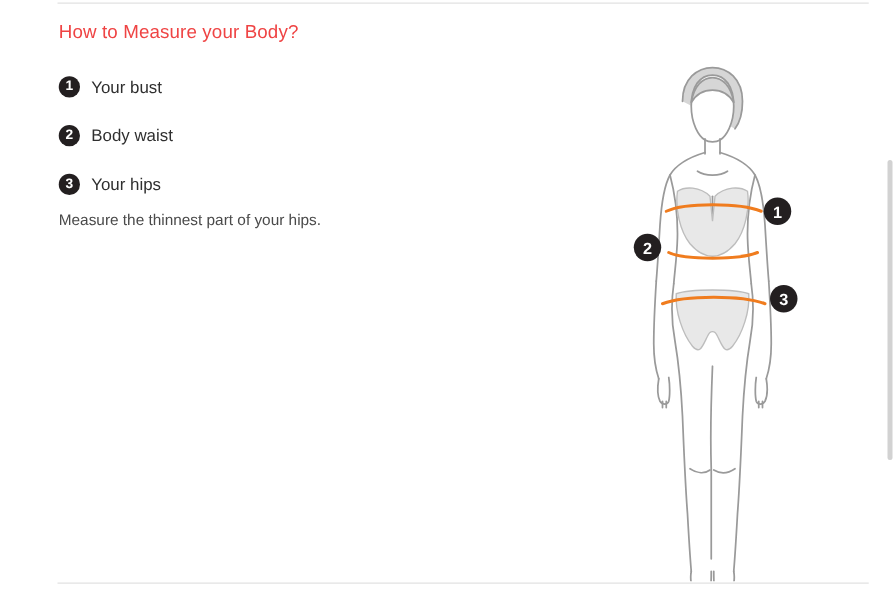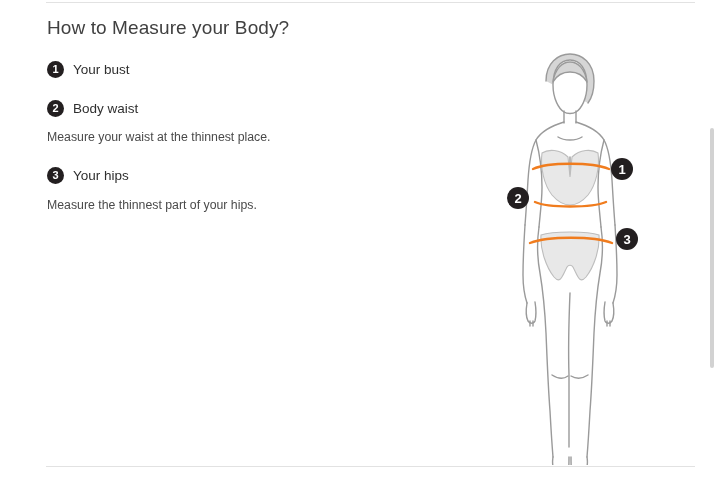--- a/index.html
+++ b/index.html
@@ -52,23 +52,23 @@
     width: 4px;
     height: 240px;
     background: #d2d2d2;
     border-radius: 2px;
   }
   h1.title {
     position: absolute;
     left: 47px;
     top: 17px;
     margin: 0;
-    font-size: 19px;
+    font-size: 15px;
     font-weight: normal;
-    color: #404040;
+    color: #ef4444;
     letter-spacing: 0.1px;
   }
   .steps {
     position: absolute;
     left: 47px;
     top: 60px;
     width: 420px;
   }
   .step {
     margin-bottom: 21px;
@@ -148,21 +148,20 @@
         <span class="badge">1</span>
         <span class="step-title">Your bust</span>
       </div>
     </div>
 
     <div class="step">
       <div class="step-head">
         <span class="badge">2</span>
         <span class="step-title">Body waist</span>
       </div>
-      <p class="step-desc">Measure your waist at the thinnest place.</p>
     </div>
 
     <div class="step">
       <div class="step-head">
         <span class="badge">3</span>
         <span class="step-title">Your hips</span>
       </div>
       <p class="step-desc">Measure the thinnest part of your hips.</p>
     </div>
 

